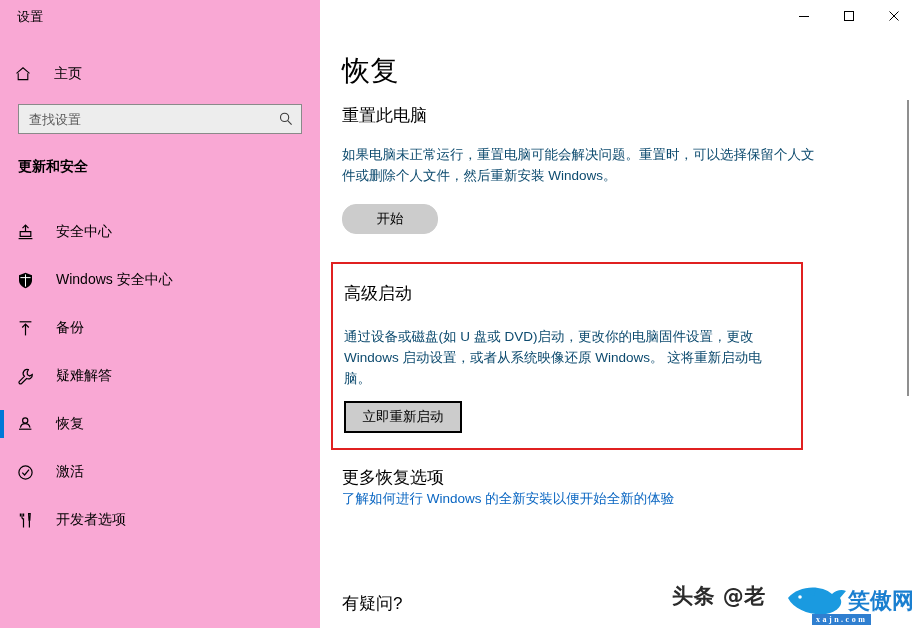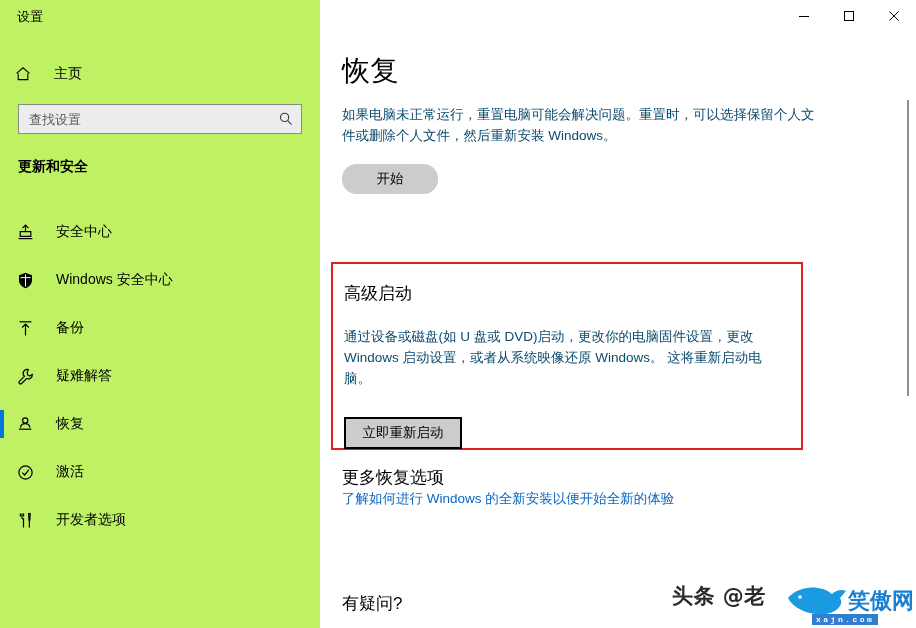--- a/index.html
+++ b/index.html
@@ -45,21 +45,21 @@
     cursor: default;
   }
   .win-btn svg { display: block; }
 
   
   .sidebar {
     position: absolute;
     top: 0; left: 0;
     width: 320px;
     height: 628px;
-    background: #bef264;
+    background: #f9a8d4;
     overflow: hidden;
   }
   .app-title {
     position: absolute;
     left: 17px;
     top: 8px;
     font-size: 13px;
     color: #000000;
     letter-spacing: 0.3px;
   }
@@ -223,21 +223,21 @@
     background: #ffffff;
   }
   .advanced-inner {
     position: absolute;
     left: 11px;
     top: 18px;
     width: 440px;
   }
   .advanced-inner .h2 { margin-bottom: 21px; }
   .btn-restart {
-    margin-top: 28px;
+    margin-top: 12px;
     border: 2px solid #000000;
     background: #cccccc;
     height: 32px;
     line-height: 28px;
     min-width: 118px;
   }
 
   .more-section {
     position: absolute;
     left: 22px;
@@ -301,21 +301,21 @@
   .wm-domain {
     position: absolute;
     left: 812px;
     top: 614px;
     font-size: 8px;
     font-weight: bold;
     color: #ffffff;
     background: #2f7fd0;
     letter-spacing: 2.5px;
     padding: 1px 4px;
-    font-family: Liberation Mono, monospace;
+    font-family: Liberation Serif, serif;
     z-index: 27;
   }
 </style>
 </head>
 <body>
 
 <div id="app">
 
   <div class="sidebar">
 
@@ -432,20 +432,21 @@
       </div>
 
     </div>
   </div>
 
   <div class="content">
 
     <div class="page-title">恢复</div>
 
     <div class="reset-section">
+      <div class="h2">重置此电脑</div>
       <div class="body-text">如果电脑未正常运行，重置电脑可能会解决问题。重置时，可以选择保留个人文件或删除个人文件，然后重新安装 Windows。</div>
       <button class="btn btn-start">开始</button>
     </div>
 
     <div class="advanced-box">
       <div class="advanced-inner">
         <div class="h2">高级启动</div>
         <div class="body-text">通过设备或磁盘(如 U 盘或 DVD)启动，更改你的电脑固件设置，更改 Windows 启动设置，或者从系统映像还原 Windows。 这将重新启动电脑。</div>
         <button class="btn btn-restart">立即重新启动</button>
       </div>

